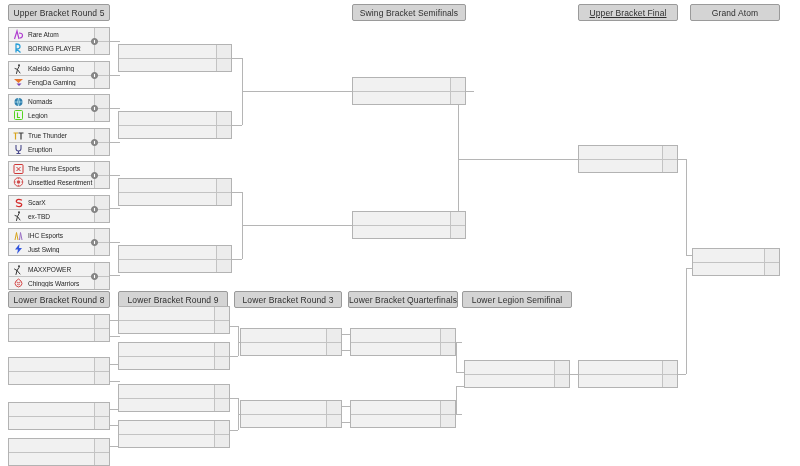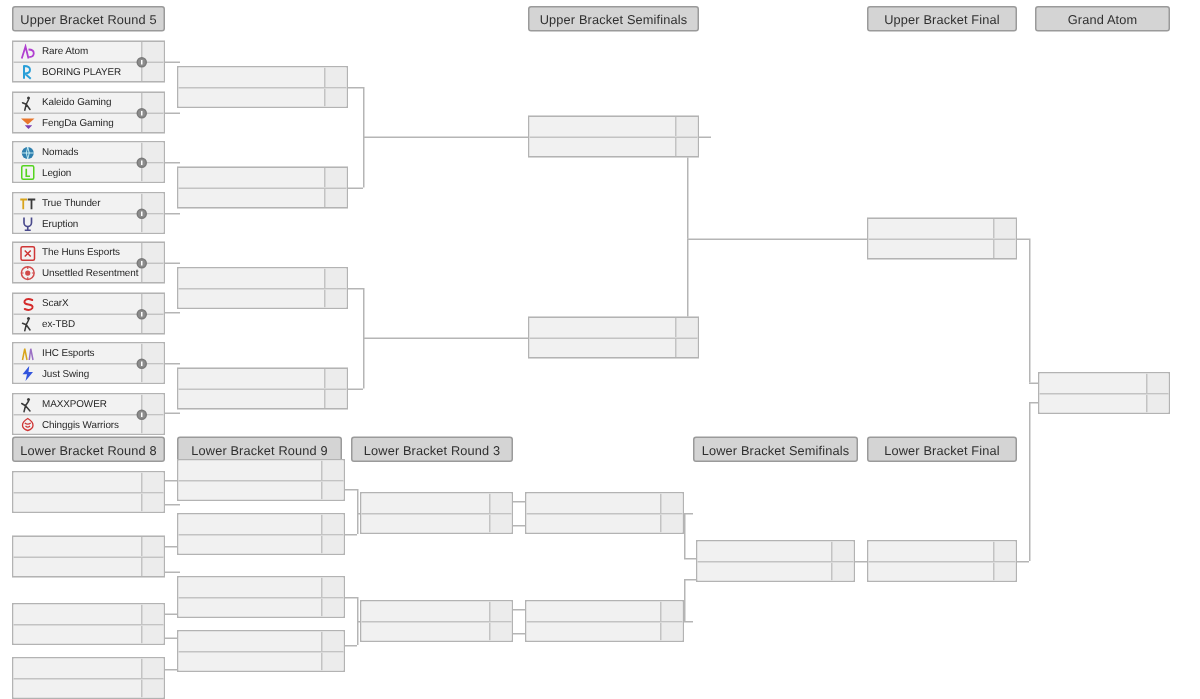--- a/index.html
+++ b/index.html
@@ -103,29 +103,29 @@
 
   
   .lg{width:13px;height:12px;display:block;}
 </style>
 </head>
 <body>
 
 <div id="root">
 
   <div class="round-header" style="left:8px;top:4px;width:102px;">Upper Bracket Round 5</div>
-  <div class="round-header" style="left:352px;top:4px;width:114px;">Upper Bracket Semifinals</div>
-  <div class="round-header" style="left:578px;top:4px;width:100px;">Upper Bracket Final</div>
+  <div class="round-header" style="left:352px;top:4px;width:114px;">Swing Bracket Semifinals</div>
+  <div class="round-header" style="left:578px;top:4px;width:100px;text-decoration:underline;">Upper Bracket Final</div>
   <div class="round-header" style="left:690px;top:4px;width:90px;">Grand Atom</div>
 
   <div class="round-header" style="left:8px;top:291px;width:102px;">Lower Bracket Round 8</div>
   <div class="round-header" style="left:118px;top:291px;width:110px;">Lower Bracket Round 9</div>
   <div class="round-header" style="left:234px;top:291px;width:108px;">Lower Bracket Round 3</div>
-  <div class="round-header" style="left:462px;top:291px;width:110px;">Lower Bracket Semifinals</div>
-  <div class="round-header" style="left:578px;top:291px;width:100px;">Lower Bracket Final</div>
+  <div class="round-header" style="left:348px;top:291px;width:110px;">Lower Bracket Quarterfinals</div>
+  <div class="round-header" style="left:462px;top:291px;width:110px;">Lower Legion Semifinal</div>
 
   <div class="ln lnh" style="left:110px;top:41px;width:10px;"></div>
   <div class="ln lnh" style="left:110px;top:75px;width:10px;"></div>
 
   <div class="ln lnh" style="left:110px;top:108px;width:10px;"></div>
   <div class="ln lnh" style="left:110px;top:142px;width:10px;"></div>
 
   <div class="ln lnh" style="left:110px;top:175px;width:10px;"></div>
   <div class="ln lnh" style="left:110px;top:208px;width:10px;"></div>
 

